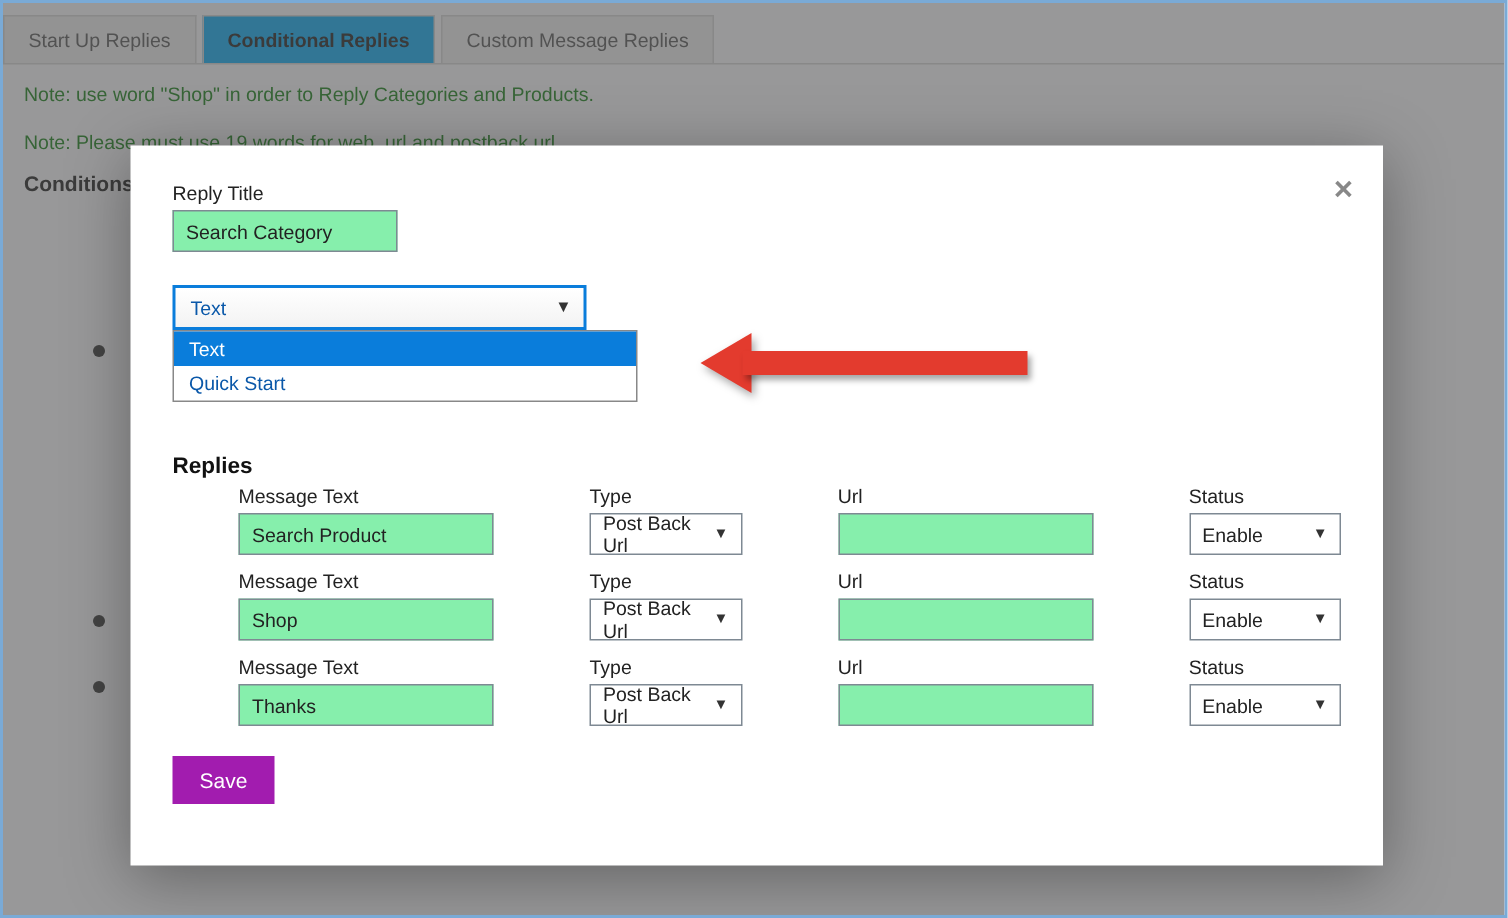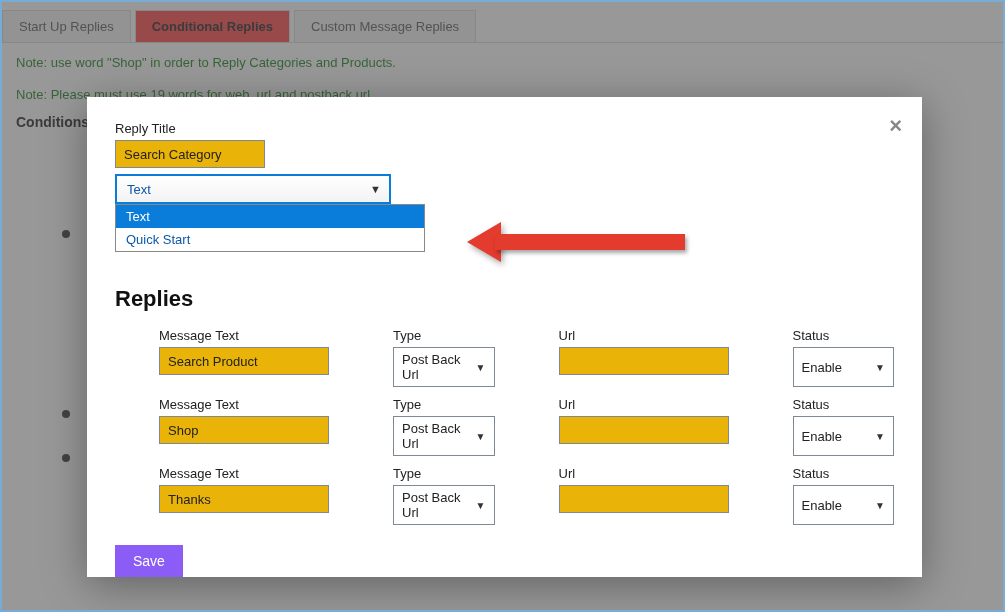--- a/index.html
+++ b/index.html
@@ -20,21 +20,21 @@
   .tab {
     padding: 8px 16px;
     background: #e4e4e4;
     border: 1px solid #ccc;
     border-bottom: none;
     color: #555;
     font-size: 13px;
     cursor: pointer;
   }
   .tab.active {
-    background: #ef4444;
+    background: #0ea5e9;
     font-weight: 600;
     color: #222;
   }
   .hint {
     padding: 10px 14px 2px 14px;
     color: #1a7d1a;
     font-size: 13px;
     line-height: 1.5;
   }
   .section-title {
@@ -77,24 +77,24 @@
     font-size: 13px;
     color: #222;
     margin-bottom: 4px;
     display: block;
   }
   .text-input {
     border: 1px solid #7e8993;
     padding: 4px 8px;
     font-size: 13px;
     color: #222;
-    background: #eab308;
+    background: #86efac;
     height: 28px;
   }
-  .reply-title-wrap { margin-bottom: 6px; }
+  .reply-title-wrap { margin-bottom: 22px; }
   .reply-title-input { width: 150px; }
   .select-wrap {
     position: relative;
     width: 276px;
   }
   .select-box {
     border: 2px solid #0a7ddb;
     height: 30px;
     display: flex;
     align-items: center;
@@ -124,58 +124,58 @@
     padding: 4px 10px;
     font-size: 13px;
     color: #0a58a9;
     cursor: pointer;
   }
   .select-option.highlight {
     background: #0a7ddb;
     color: #fff;
   }
   .replies-heading {
-    font-size: 22px;
+    font-size: 15px;
     font-weight: 700;
     margin-top: 82px;
-    margin-bottom: 16px;
+    margin-bottom: 4px;
     color: #111;
   }
   .reply-row {
     display: flex;
     gap: 20px;
     margin-bottom: 10px;
   }
   .reply-col { display: flex; flex-direction: column; margin-left: 44px; }
   .col-msg   { width: 170px; }
   .col-type  { width: 150px; }
   .col-url   { width: 170px; }
   .col-status{ width: 150px; }
   .small-select {
     border: 1px solid #7e8993;
-    height: 40px;
+    height: 28px;
     padding: 0 26px 0 8px;
     font-size: 13px;
     color: #222;
     background: #fff;
     position: relative;
     display: flex;
     align-items: center;
     cursor: pointer;
   }
   .small-select .chev {
     position: absolute;
     right: 8px; top: 50%;
     transform: translateY(-50%);
     color: #333;
     font-size: 10px;
   }
   .save-btn {
     margin-top: 10px;
-    background: #8b5cf6;
+    background: #a21caf;
     color: #fff;
     border: none;
     padding: 8px 18px;
     font-size: 14px;
     cursor: pointer;
   }
   
   .arrow {
     position: absolute;
     left: 465px;

